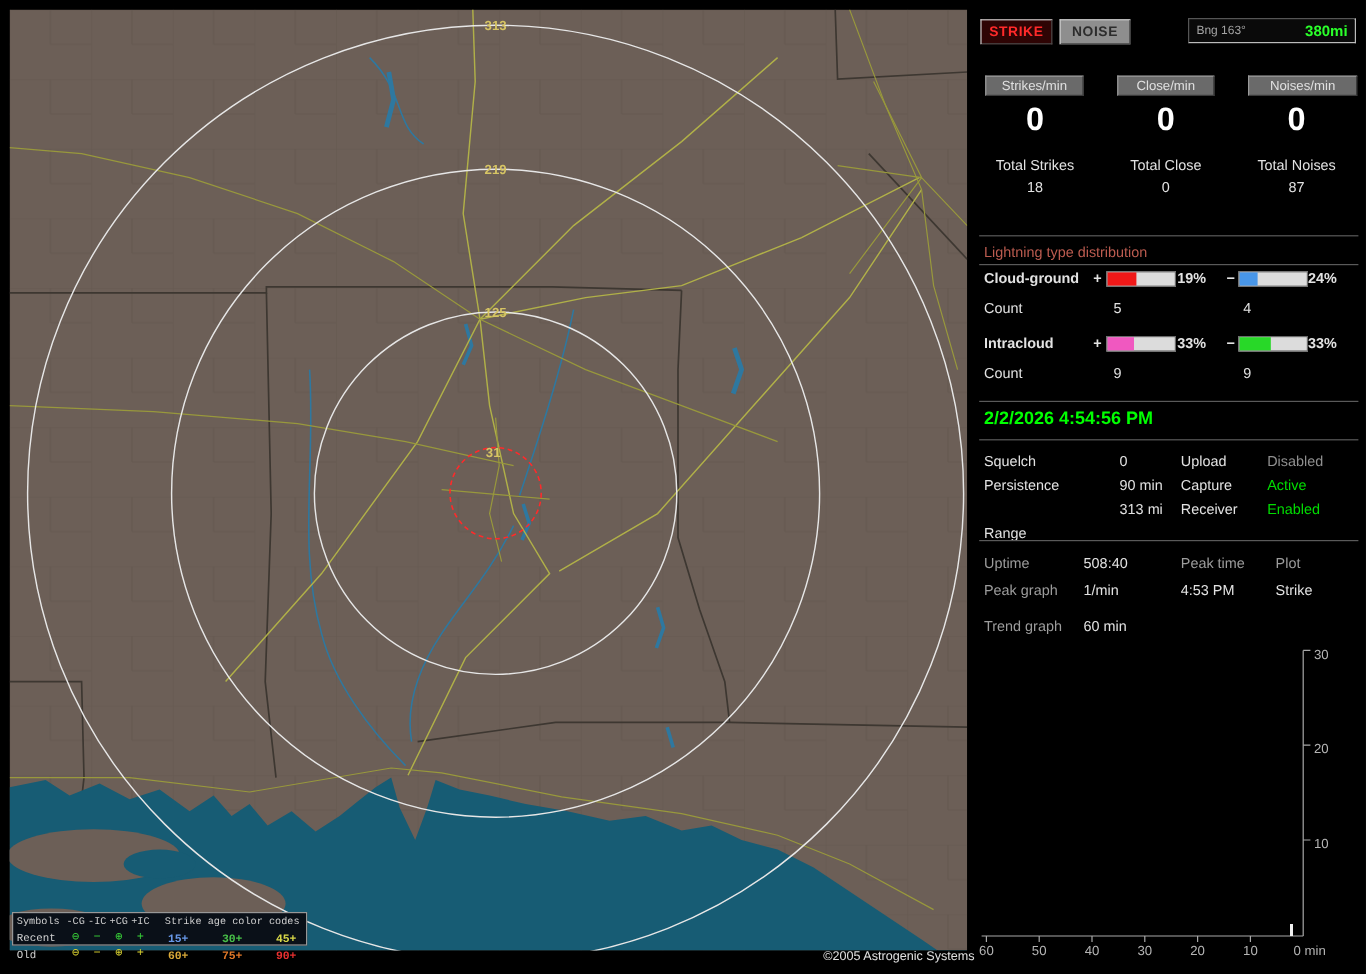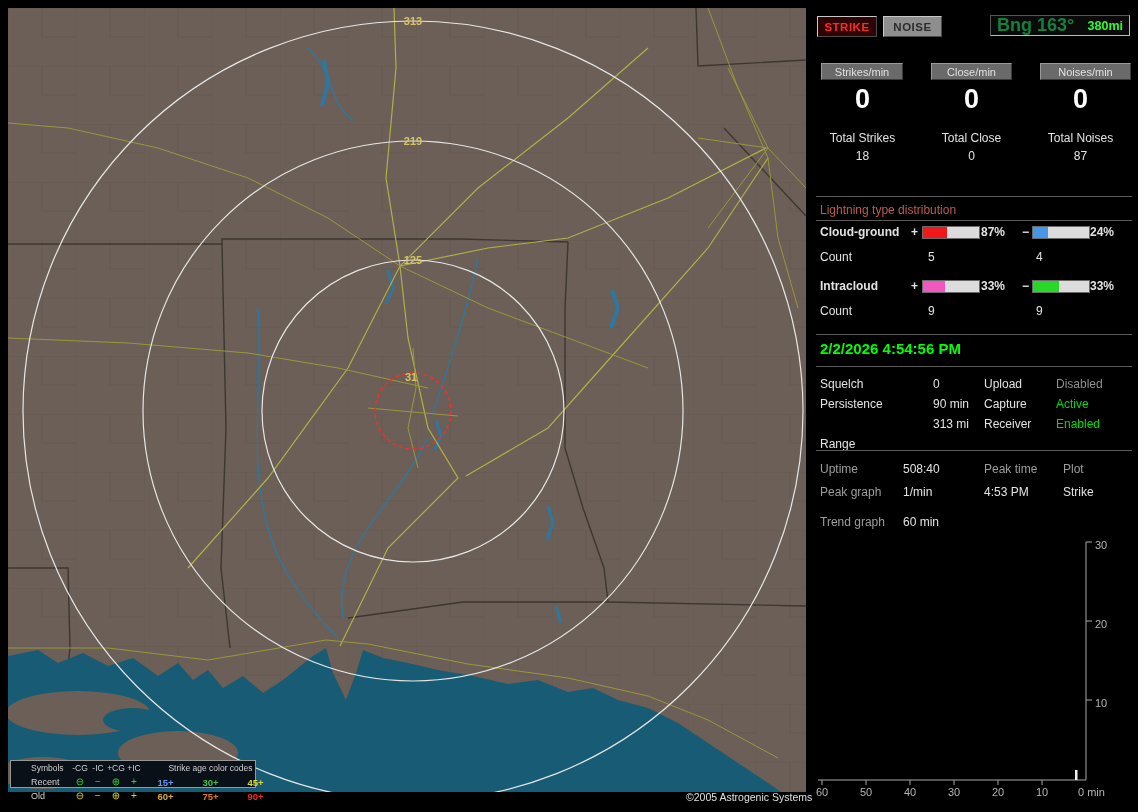--- a/index.html
+++ b/index.html
@@ -4,37 +4,37 @@
 <style>
   html,body{margin:0;padding:0;background:#000;}
   body{width:1138px;height:812px;overflow:hidden;font-family:"Liberation Sans",sans-serif;}
   #screen{position:relative;width:1138px;height:812px;background:#000;}
   
   #map{position:absolute;left:8px;top:8px;width:798px;height:784px;}
   #copyright{position:absolute;left:686px;top:791px;font-size:10.5px;color:#e0e0e0;white-space:nowrap;}
   
   #legend{position:absolute;left:10px;top:760px;width:246px;height:28px;background:#0a1018;border:1px solid #979797;
           display:grid;grid-template-columns:40px 18px 18px 18px 18px 45px 45px 45px;grid-auto-rows:14px;
-          font-family:Liberation Sans, sans-serif;font-size:9px;color:#d2d2d2;align-items:center;box-sizing:border-box;padding-left:20px;}
+          font-family:Liberation Mono, monospace;font-size:9px;color:#d2d2d2;align-items:center;box-sizing:border-box;padding-left:3px;}
   #legend .hd{font-size:8.5px;color:#cfcfcf;}
   #legend .agehd{grid-column:6/9;text-align:center;}
   #legend .sym{text-align:center;font-size:10px;line-height:10px;}
   #legend .age{font-weight:bold;font-size:9.5px;text-align:center;}
   
   .pt{position:absolute;font-size:12px;color:#e2e2e2;white-space:nowrap;text-align:right;}
   .gy{color:#9c9c9c;}
   .bold{font-weight:bold;}
   .ctr{text-align:center;}
   .btn{position:absolute;border:1px solid;border-color:#c8c8c8 #4a4a4a #4a4a4a #c8c8c8;font-weight:bold;font-size:11.5px;
        display:flex;align-items:center;justify-content:center;letter-spacing:.5px;cursor:default;}
   #strike-btn{left:817px;top:16px;width:58px;height:19px;background:#2e0404;color:#ff2a2a;}
   #noise-btn{left:883px;top:16px;width:57px;height:19px;background:#8e8e8e;color:#2c2c2c;}
   #bng-box{position:absolute;left:990px;top:15px;width:140px;height:21px;background:#0a0a0a;border:1px solid;border-color:#555 #bbb #bbb #555;
            display:flex;align-items:center;justify-content:space-between;padding:0 6px;box-sizing:border-box;}
-  #bng-box .bl{color:#15803d;font-weight:bold;font-size:18px;}
+  #bng-box .bl{color:#a3a3a3;font-weight:normal;font-size:10px;}
   #bng-box .bv{color:#2aff2a;font-weight:bold;font-size:12.5px;}
   .rate-box{position:absolute;top:63px;height:17px;background:#6a6a6a;color:#e0e0e0;border:1px solid;border-color:#9a9a9a #3a3a3a #3a3a3a #9a9a9a;
             font-size:11px;display:flex;align-items:center;justify-content:center;box-sizing:border-box;}
   .bigzero{position:absolute;top:84px;width:81px;text-align:center;font-size:27px;font-weight:bold;color:#fff;}
   .tlabel{position:absolute;top:131px;width:81px;text-align:center;font-size:12px;color:#e2e2e2;}
   .tvalue{position:absolute;top:149px;width:81px;text-align:center;font-size:12px;color:#e2e2e2;}
   .sep{position:absolute;left:816px;width:316px;height:1px;background:#5a5a5a;}
   #dist-title{position:absolute;left:820px;top:203px;font-size:12px;color:#bc5c50;}
   .bar{position:absolute;width:56px;height:11px;background:#dcdcdc;border:1px solid #6a6a6a;box-sizing:content-box;}
   .bar>span{display:block;height:100%;}
@@ -179,21 +179,21 @@
 
     <div class="sep" style="top:196px;"></div>
     <div id="dist-title">Lightning type distribution</div>
     <div class="sep" style="top:220px;"></div>
 
     <div class="pt bold" style="left:820px;top:225px;">Cloud-ground</div>
     <div class="pt bold" style="left:911px;top:225px;">+</div>
     <div class="bar" style="left:922px;top:226px;">
         <span style="width: 43%; background-color: rgb(240, 24, 24);"></span>
       </div>
-    <div class="pt bold" style="left:981px;top:225px;">87%</div>
+    <div class="pt bold" style="left:981px;top:225px;">19%</div>
     <div class="pt bold" style="left:1022px;top:225px;">−</div>
     <div class="bar" style="left:1032px;top:226px;">
         <span style="width: 26%; background-color: rgb(72, 150, 232);"></span>
       </div>
     <div class="pt bold" style="left:1090px;top:225px;">24%</div>
 
     <div class="pt" style="left:820px;top:250px;">Count</div>
     <div class="pt" style="left:928px;top:250px;">5</div>
     <div class="pt" style="left:1036px;top:250px;">4</div>
 

